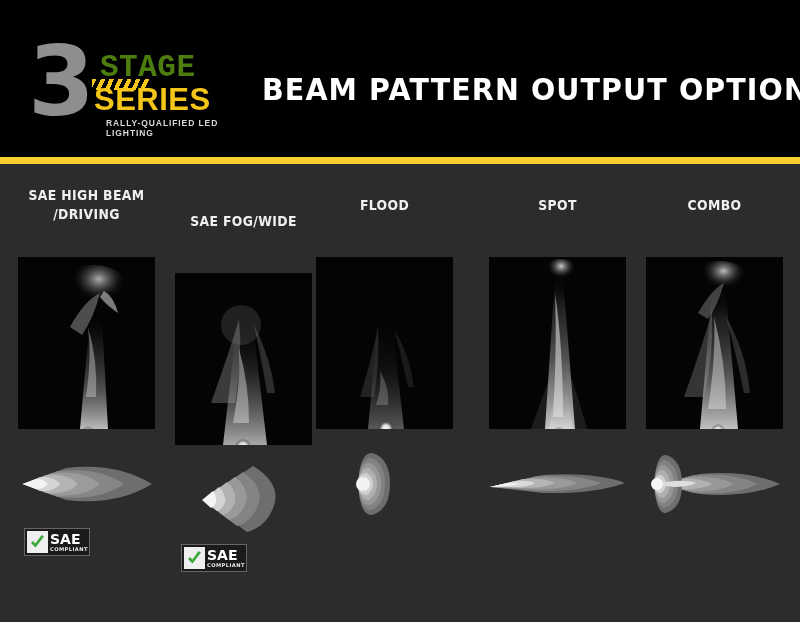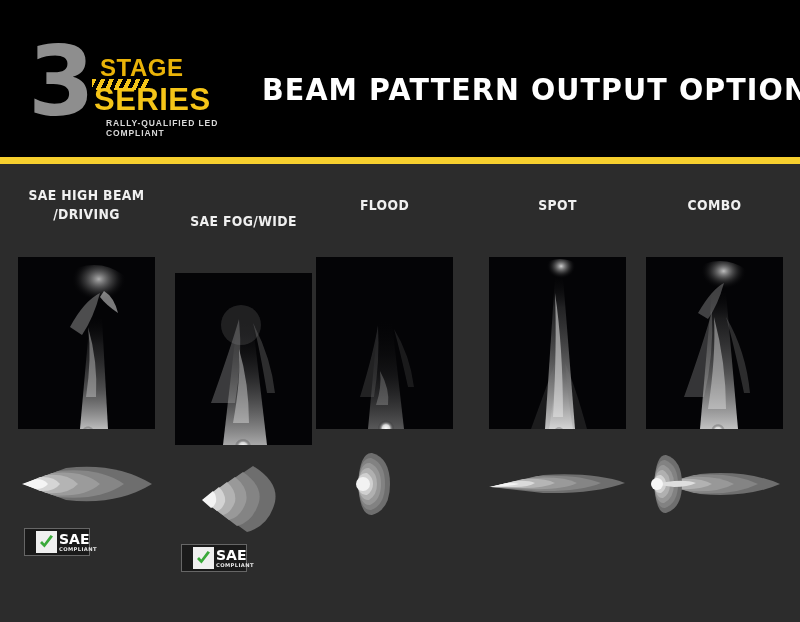--- a/index.html
+++ b/index.html
@@ -18,23 +18,23 @@
   }
   .logo { position: absolute; left: 28px; top: 34px; width: 220px; height: 98px; }
   .logo-3 {
     position: absolute; left: 0; top: 0;
     font-family: "DejaVu Sans", sans-serif;
     font-size: 96px; font-weight: 700; line-height: 96px;
     color: #8e8e8e; letter-spacing: -4px;
   }
   .logo-stage {
     position: absolute; left: 72px; top: 18px;
-    font-family: Liberation Sans, sans-serif;
-    font-size: 24px; font-weight: 700; line-height: 31px;
-    color: #eab308; letter-spacing: 0.5px;
+    font-family: Liberation Mono, monospace;
+    font-size: 31px; font-weight: 700; line-height: 31px;
+    color: #4d7c0f; letter-spacing: 0.5px;
   }
   .logo-series {
     position: absolute; left: 66px; top: 50px;
     font-family: Liberation Sans, sans-serif;
     font-size: 31px; font-weight: 700; line-height: 31px;
     color: #f5c518; letter-spacing: 0.5px;
   }
   .logo-stripes {
     position: absolute; left: 64px; top: 45px; width: 58px; height: 11px;
     background: repeating-linear-gradient(115deg,
@@ -86,21 +86,21 @@
     width: 149px; height: 80px;
   }
   .diagram svg { display: block; }
 
   
   .badge {
     position: absolute; top: 364px; left: 6px;
     width: 66px; height: 28px;
     background: #1a1a1a;
     border: 1px solid #666;
-    display: flex; align-items: center; padding-left: 11px;
+    display: flex; align-items: center; padding-left: 2px;
   }
   .badge-check { width: 21px; height: 22px; background: #efefef;
     display: flex; align-items: center; justify-content: center; flex: none; }
   .badge-text { margin-left: 2px; line-height: 1; }
   .badge-sae {
     font-family: "DejaVu Sans", sans-serif;
     font-size: 14px; font-weight: 700; color: #ffffff; letter-spacing: 0px;
     display: block;
   }
   .badge-comp {
@@ -114,21 +114,21 @@
 
 <div class="page">
 
   <div class="header">
 
     <div class="logo">
       <div class="logo-3">3</div>
       <div class="logo-stripes"></div>
       <div class="logo-stage"><span>STAGE</span></div>
       <div class="logo-series"><span>SERIES</span></div>
-      <div class="logo-tag">RALLY-QUALIFIED LED COMPLIANT</div>
+      <div class="logo-tag">RALLY-QUALIFIED LED LIGHTING</div>
     </div>
 
     <div class="title">BEAM PATTERN OUTPUT OPTIONS</div>
   </div>
 
   <div class="yellow-bar"></div>
 
   <div class="grid">
 
     <div class="col" style="left:18px;">

